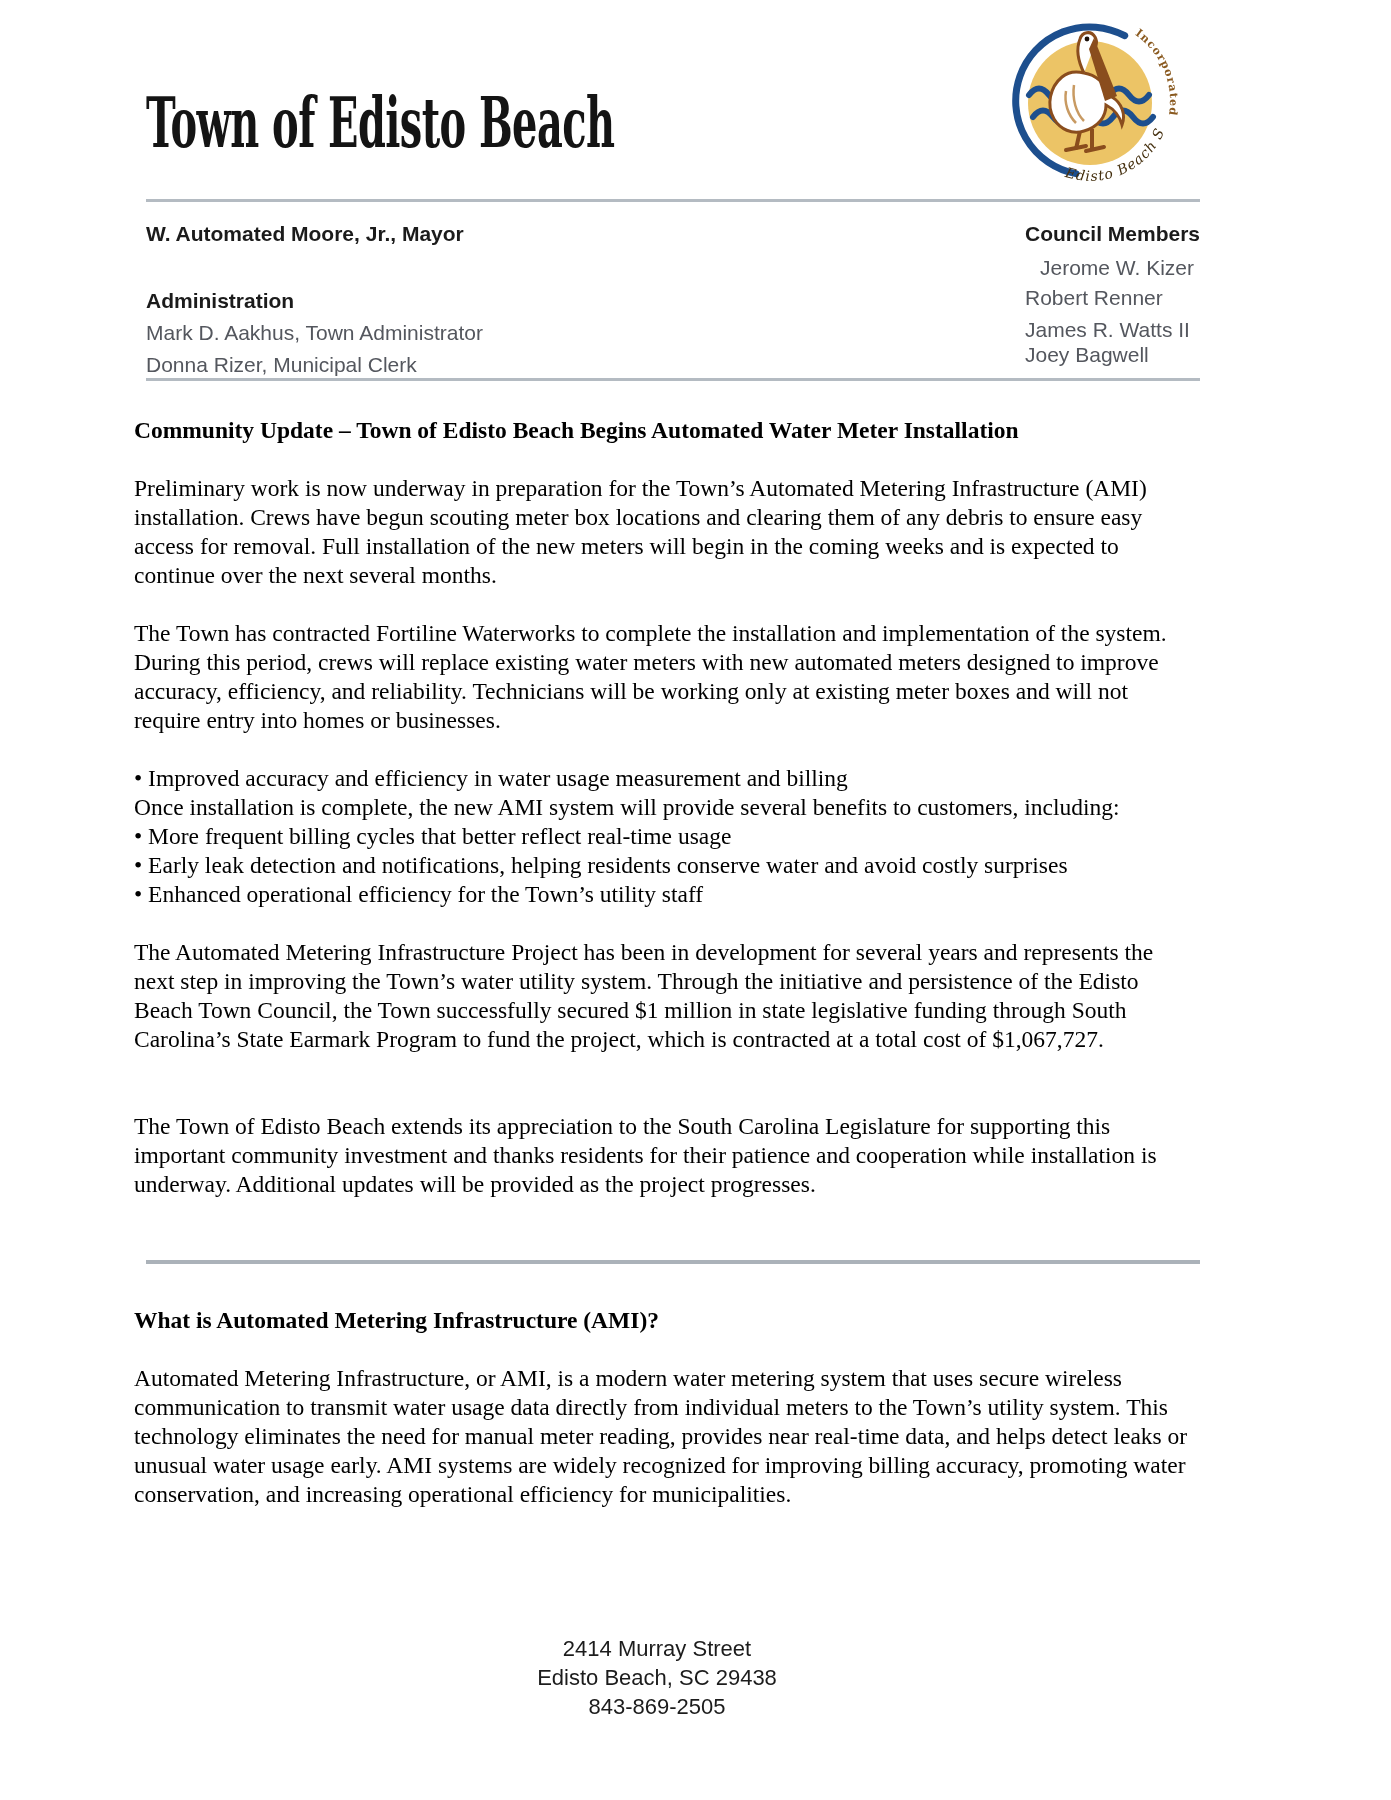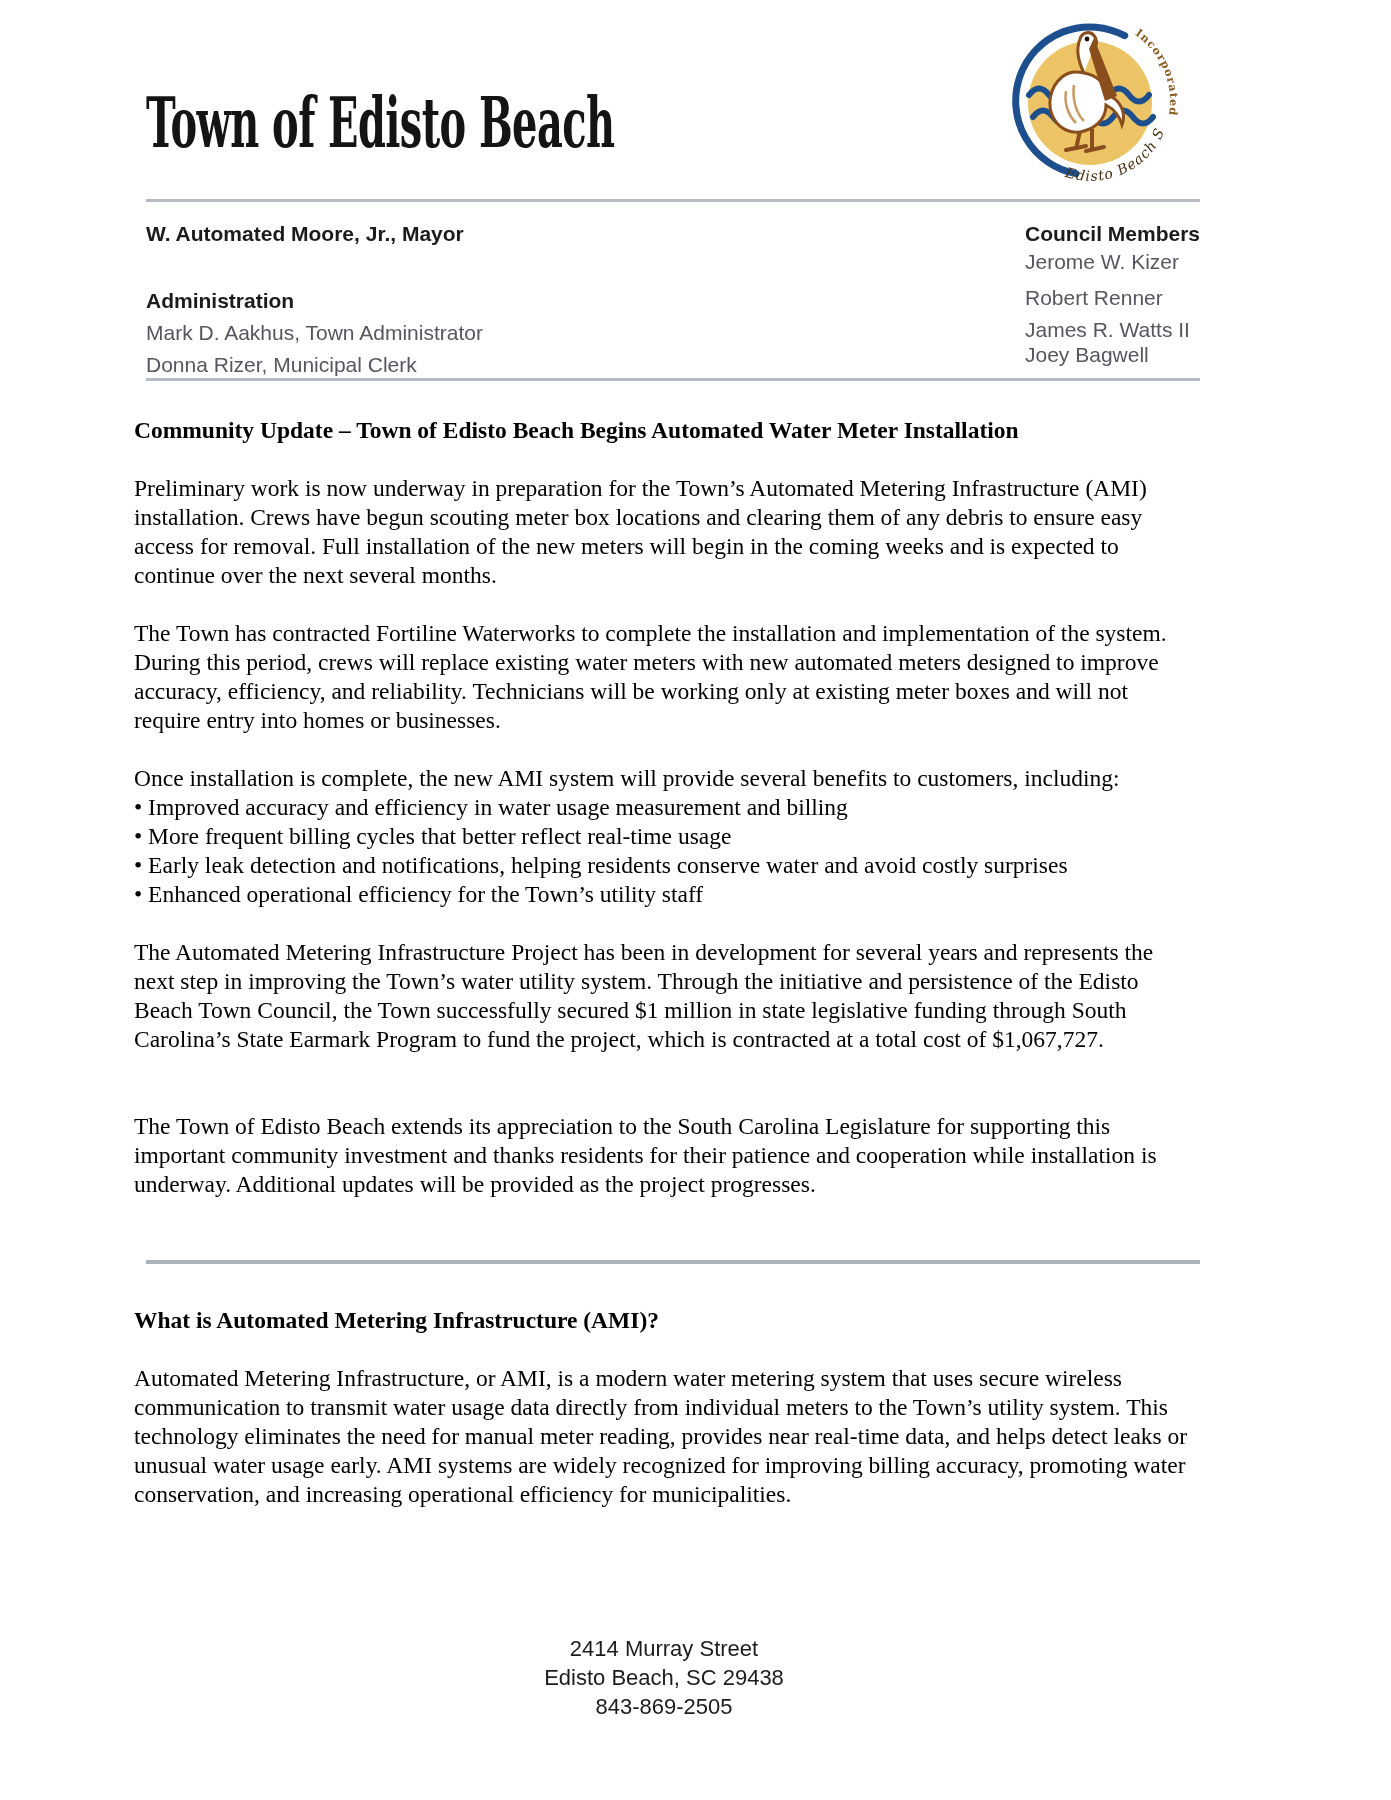--- a/index.html
+++ b/index.html
@@ -54,21 +54,20 @@
   .headline { font-weight:700; }
   .bullet-line { display:block; }
 
   
   .footer {
     left:0; top:1634px; width:1314px;
     text-align:center;
     font-family:"Liberation Sans", sans-serif;
     font-size:22px; line-height:29px;
     color:#1c1c1c;
-    padding-left:7px;
   }
 </style>
 </head>
 <body>
 
 <div class="page">
 
   <div class="abs town-title">Town of Edisto Beach</div>
 
   <div class="abs logo-box">
@@ -107,36 +106,36 @@
   </div>
 
   <div class="abs rule rule-1"></div>
 
   <div class="abs official bold col-left" style="top:222px;">W. Automated Moore, Jr., Mayor</div>
   <div class="abs official bold col-left" style="top:289px;">Administration</div>
   <div class="abs official gray col-left" style="top:321px;">Mark D. Aakhus, Town Administrator</div>
   <div class="abs official gray col-left" style="top:353px;">Donna Rizer, Municipal Clerk</div>
 
   <div class="abs official bold col-right" style="top:222px;">Council Members</div>
-  <div class="abs official gray col-right" style="top:250px;">Jerome W. Kizer</div>
+  <div class="abs official gray col-right" style="top:256px;margin-left:15px;">Jerome W. Kizer</div>
   <div class="abs official gray col-right" style="top:286px;">Robert Renner</div>
   <div class="abs official gray col-right" style="top:318px;">James R. Watts II</div>
   <div class="abs official gray col-right" style="top:343px;">Joey Bagwell</div>
 
   <div class="abs rule rule-2"></div>
 
   <div class="abs serif-block headline" style="top:416px;">Community Update – Town of Edisto Beach Begins Automated Water Meter Installation</div>
 
   <div class="abs serif-block" style="top:474px;">Preliminary work is now underway in preparation for the Town’s Automated Metering Infrastructure (AMI) installation. Crews have begun scouting meter box locations and clearing them of any debris to ensure easy access for removal. Full installation of the new meters will begin in the coming weeks and is expected to continue over the next several months.</div>
 
   <div class="abs serif-block" style="top:619px;">The Town has contracted Fortiline Waterworks to complete the installation and implementation of the system. During this period, crews will replace existing water meters with new automated meters designed to improve accuracy, efficiency, and reliability. Technicians will be working only at existing meter boxes and will not require entry into homes or businesses.</div>
 
   <div class="abs serif-block" style="top:764px;">
+    <span class="bullet-line">• Improved accuracy and efficiency in water usage measurement and billing</span>
     <span class="bullet-line">Once installation is complete, the new AMI system will provide several benefits to customers, including:</span>
-    <span class="bullet-line">• Improved accuracy and efficiency in water usage measurement and billing</span>
     <span class="bullet-line">• More frequent billing cycles that better reflect real-time usage</span>
     <span class="bullet-line">• Early leak detection and notifications, helping residents conserve water and avoid costly surprises</span>
     <span class="bullet-line">• Enhanced operational efficiency for the Town’s utility staff</span>
   </div>
 
   <div class="abs serif-block" style="top:938px;">The Automated Metering Infrastructure Project has been in development for several years and represents the next step in improving the Town’s water utility system. Through the initiative and persistence of the Edisto Beach Town Council, the Town successfully secured $1 million in state legislative funding through South Carolina’s State Earmark Program to fund the project, which is contracted at a total cost of $1,067,727.</div>
 
   <div class="abs serif-block" style="top:1112px;">The Town of Edisto Beach extends its appreciation to the South Carolina Legislature for supporting this important community investment and thanks residents for their patience and cooperation while installation is underway. Additional updates will be provided as the project progresses.</div>
 
   <div class="abs rule rule-3"></div>

